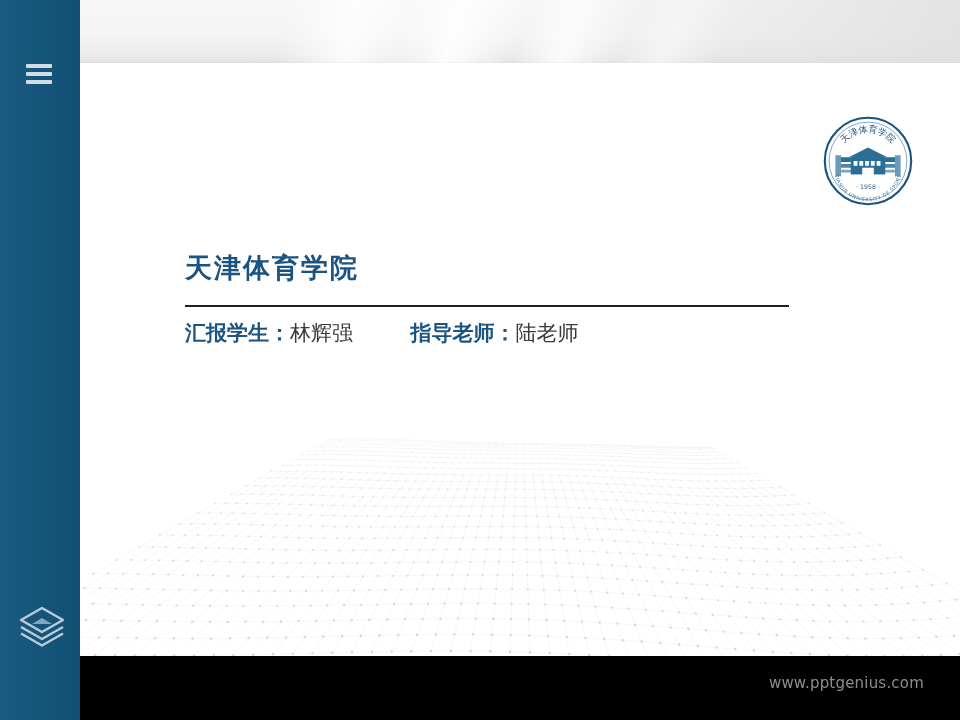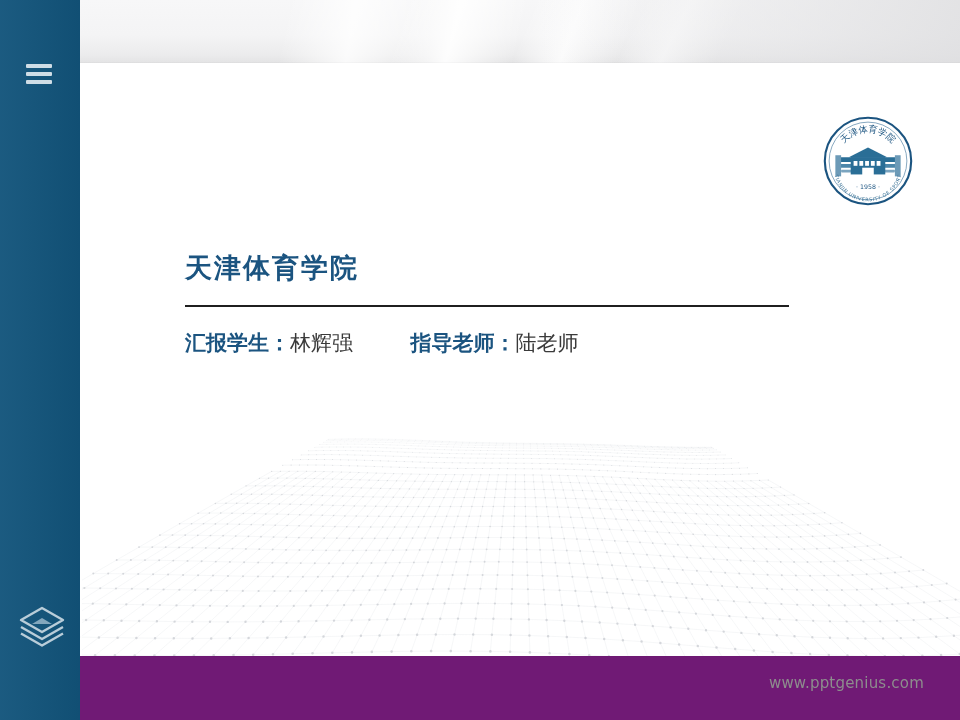--- a/index.html
+++ b/index.html
@@ -79,38 +79,38 @@
     margin-top:16px;
     font-size:62px; font-weight:bold; color:#2f2f2f;
     letter-spacing:1px; line-height:1.05;
     white-space:nowrap;
   }
   #rule {
     margin-top:22px; width:604px; height:0;
     border-top:2px solid #1f1f1f;
   }
   #byline {
-    margin-top:22px; font-size:21px; white-space:nowrap;
+    margin-top:12px; font-size:21px; white-space:nowrap;
     color:#3a3a3a;
   }
   #byline .lbl { font-weight:bold; color:#1b5480; }
   #byline .val { color:#3a3a3a; }
   #byline .gap { display:inline-block; width:44px; }
 
   
   #bottom-bar {
     position:absolute; left:63px; bottom:0px; width:1137px; height:9px;
     background:#12547b;
     border-top:1px solid #0d4464;
   }
 
   
   #footer {
     position:absolute; left:0; top:656px; width:960px; height:64px;
-    background:#701a75; z-index:3;
+    background:#000000; z-index:3;
   }
   #footer-url {
     position:absolute; right:36px; top:18px;
     font-size:15px; color:#8d8d8d; letter-spacing:.2px;
   }
   #slide-left-edge {
     position:absolute; left:80px; top:63px; width:2px; height:593px;
     background:rgba(255,255,255,.9); z-index:5;
   }
 </style>

